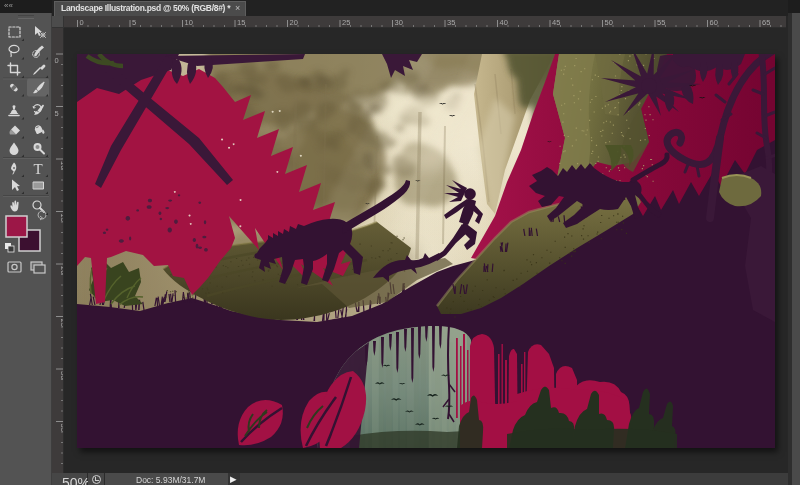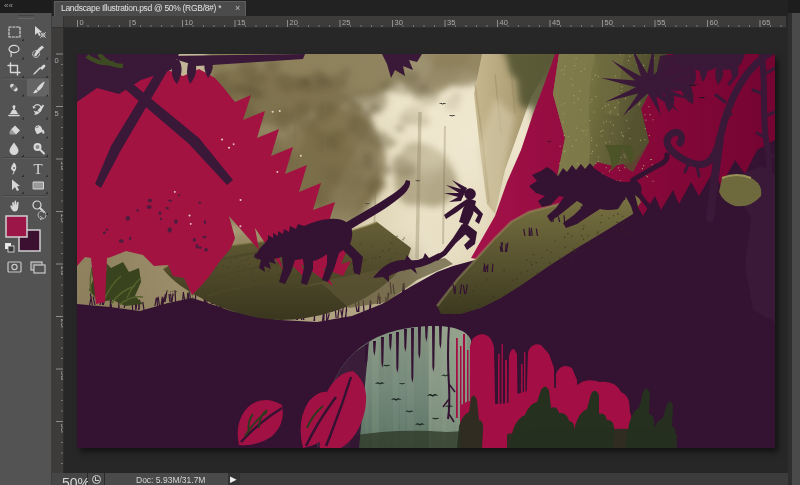--- a/index.html
+++ b/index.html
@@ -8,21 +8,21 @@
   .abs{position:absolute;}
 </style>
 </head>
 <body>
 
 <div class="abs" style="left:0;top:0;width:800px;height:13px;background:#1d1d1d;"></div>
 <div class="abs" style="left:4px;top:1px;color:#9a9a9a;font-size:8px;letter-spacing:0px;">««</div>
 
 <div class="abs" style="left:52px;top:0;width:736px;height:16px;background:#222222;"></div>
 <div class="abs" style="left:54px;top:1px;width:192px;height:15px;background:#4b4b4b;border:1px solid #5e5e5e;border-bottom:none;box-sizing:border-box;"></div>
-<div class="abs" style="left:61px;top:3px;color:#e2e2e2;font-size:8.5px;font-weight:normal;letter-spacing:-0.3px;white-space:nowrap;">Landscape Illustration.psd @ 50% (RGB/8#) *</div>
+<div class="abs" style="left:61px;top:3px;color:#e2e2e2;font-size:8.5px;font-weight:bold;letter-spacing:-0.3px;white-space:nowrap;">Landscape Illustration.psd @ 50% (RGB/8#) *</div>
 <div class="abs" style="left:235px;top:3px;color:#bdbdbd;font-size:9px;">×</div>
 
 <div class="abs" style="left:788px;top:13px;width:4px;height:472px;background:#2e2e2e;"></div>
 <div class="abs" style="left:792px;top:13px;width:8px;height:472px;background:#4a4a4a;"></div>
 
 <div class="abs" style="left:0;top:13px;width:52px;height:472px;background:#535353;border-right:1px solid #3e3e3e;box-sizing:border-box;">
   <div class="abs" style="left:18px;top:2px;width:16px;height:2px;border-top:1px solid #454545;border-bottom:1px solid #666;"></div>
 </div>
 <svg class="abs" id="tools" style="left:0;top:13px;" width="52" height="472" viewBox="0 0 52 472">
     <line x1="3" y1="65" x2="49" y2="65" stroke="#464646" stroke-width="1"></line>

